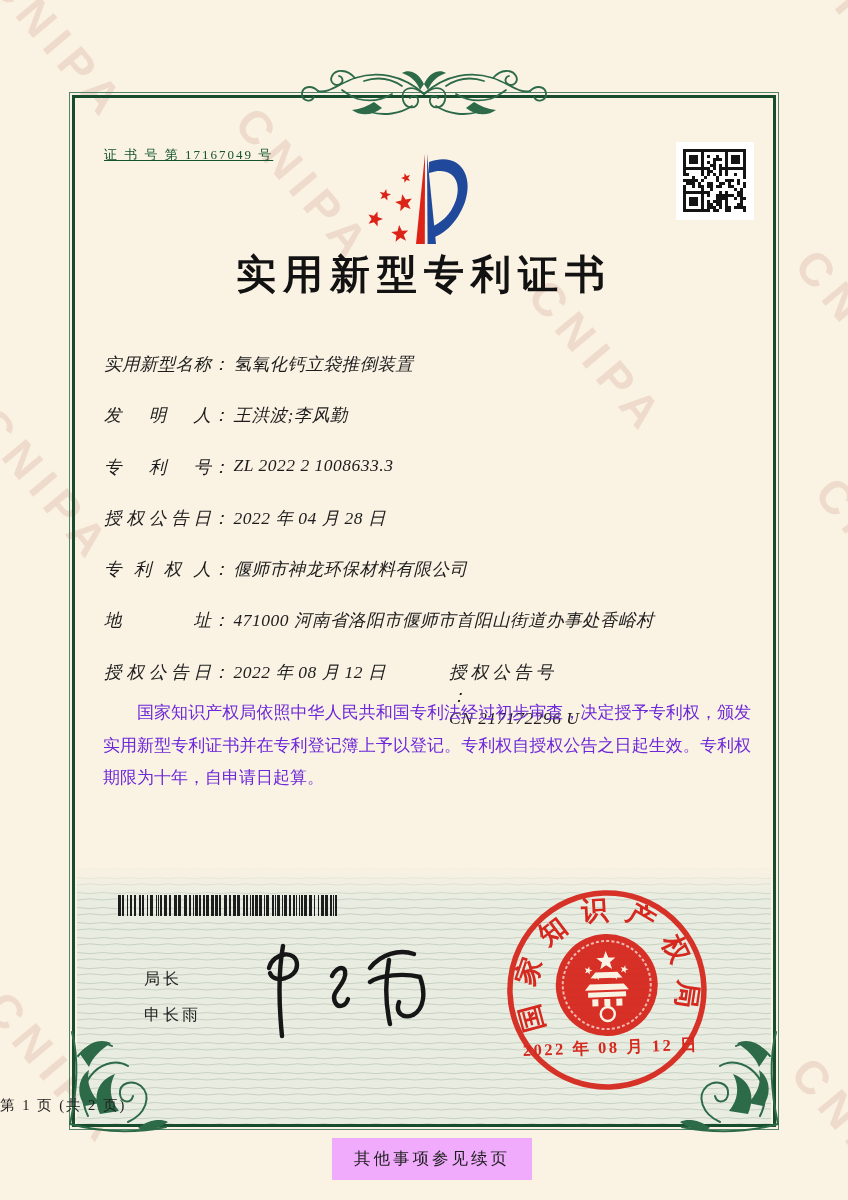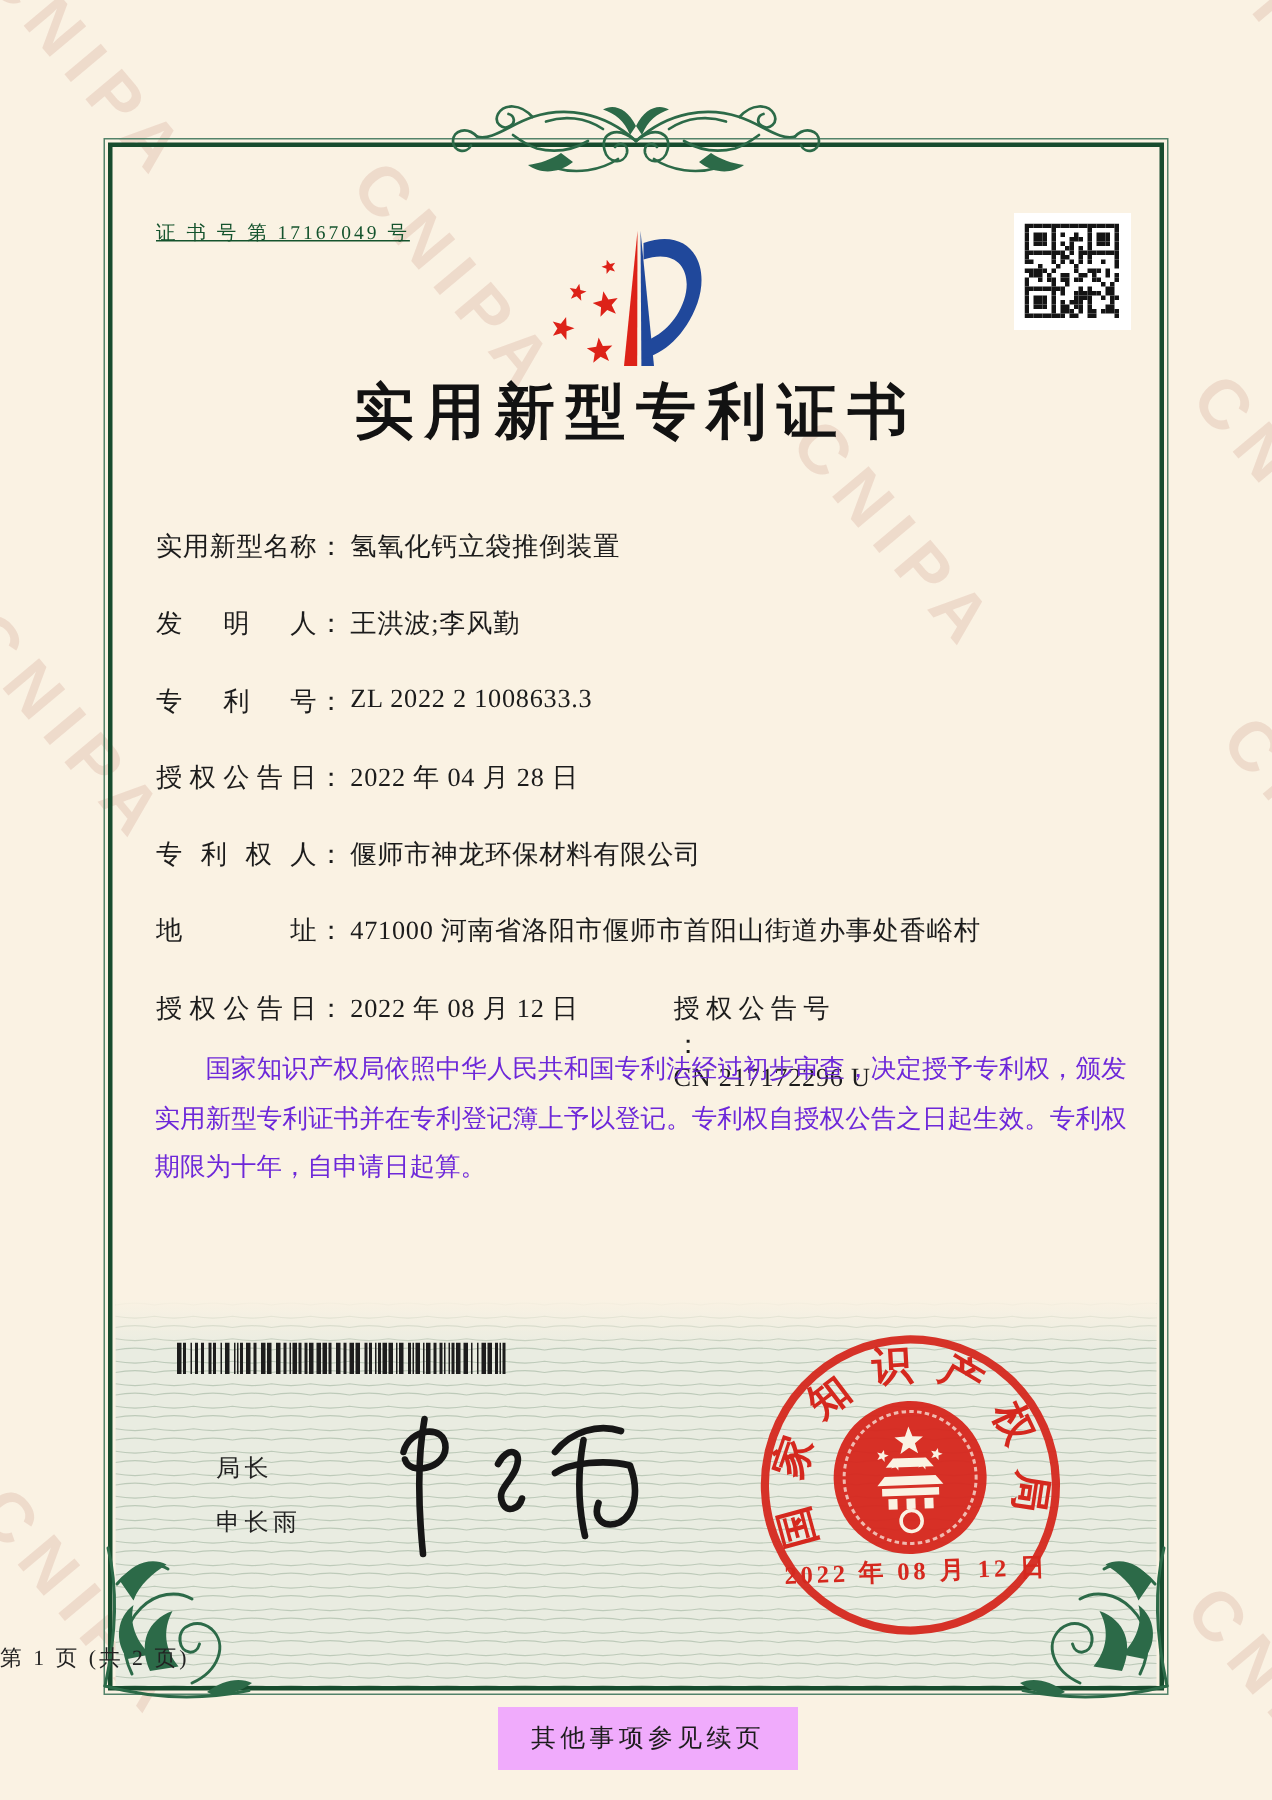--- a/index.html
+++ b/index.html
@@ -18,21 +18,21 @@
   
   .waves{left:77px;top:866px;width:694px;height:260px;background:#e9ece1;}
   .waves .fade{position:absolute;left:0;top:0;width:100%;height:34px;
       background:linear-gradient(#faf2e3,rgba(250,242,227,0));}
   
   .cert-no{left:104px;top:146px;font-size:13px;letter-spacing:2px;color:#14532d;text-decoration:underline;}
   .qr-box{left:676px;top:142px;width:78px;height:78px;background:#fff;}
   .title{left:0;right:0;top:247px;text-align:center;font-size:40px;font-weight:700;
          letter-spacing:7px;color:#121212;}
   
-  .fields{left:104px;top:352px;width:650px;font-size:17.5px;}
+  .fields{left:104px;top:352px;width:650px;font-size:17.5px;font-style:italic;}
   .frow{display:flex;align-items:flex-start;height:51.3px;position:relative;}
   .flabel{display:inline-block;width:107px;text-align:justify;text-align-last:justify;}
   .fcolon{display:inline-block;margin:0 4px 0 1px;}
   .fvalue{letter-spacing:0.5px;}
   .pair2{position:absolute;left:345px;top:0;display:flex;flex-direction:column;}
   .pair2 .flabel{width:104px;}
   
   .paras{left:103px;top:697px;width:648px;font-size:17px;line-height:32.6px;
          text-align:justify;color:#6d28d9;}
   .paras p{margin:0;text-indent:2em;}

